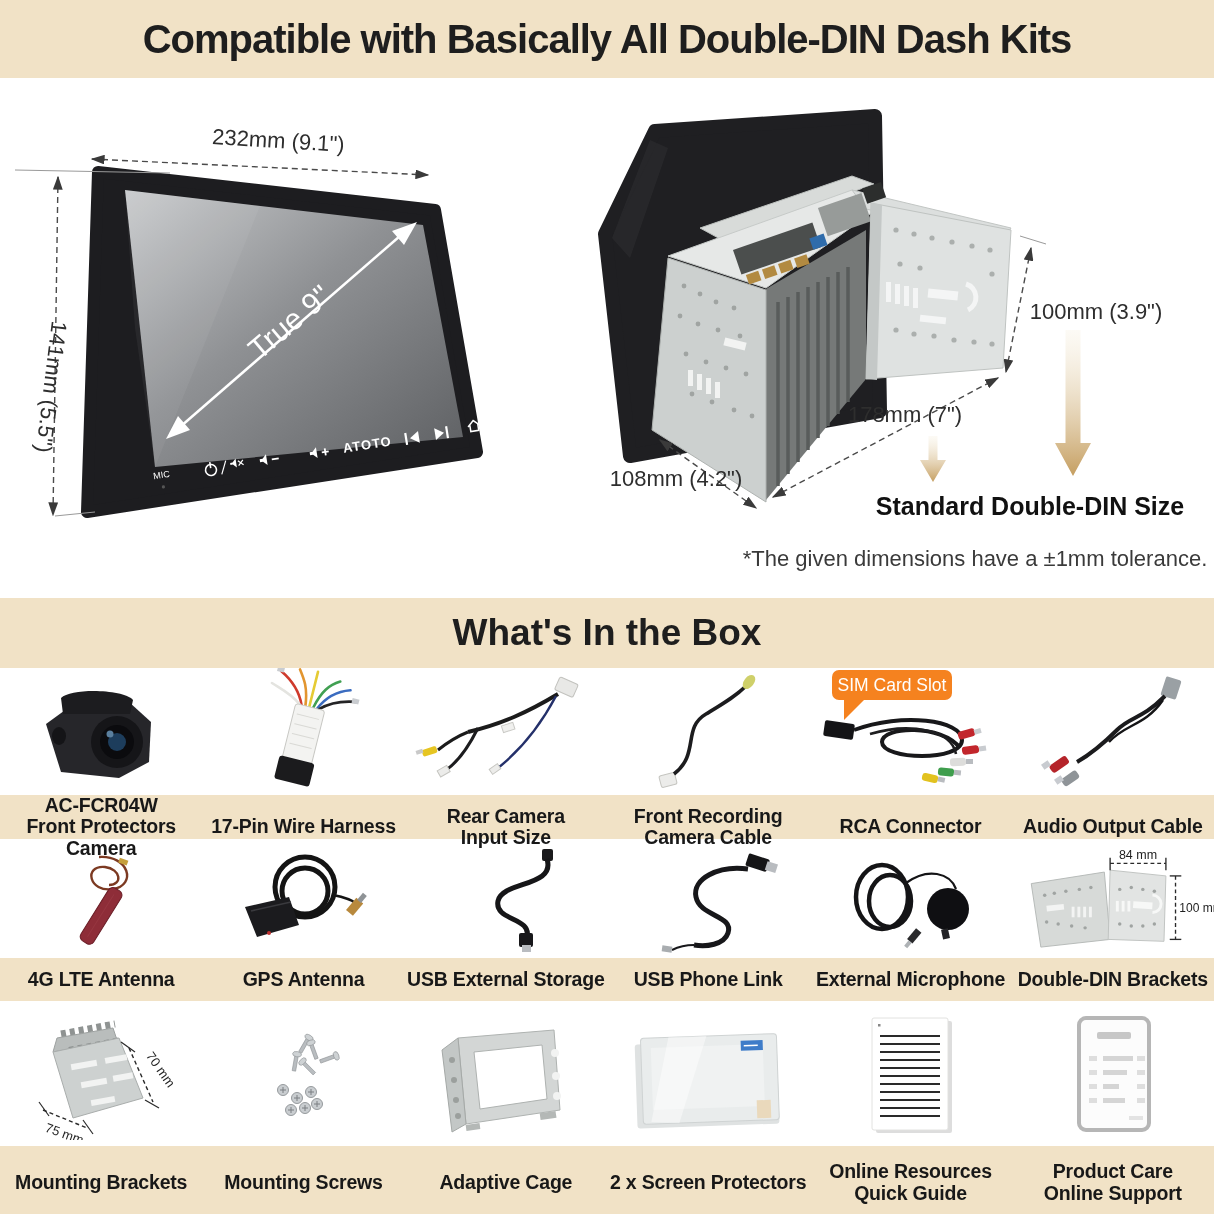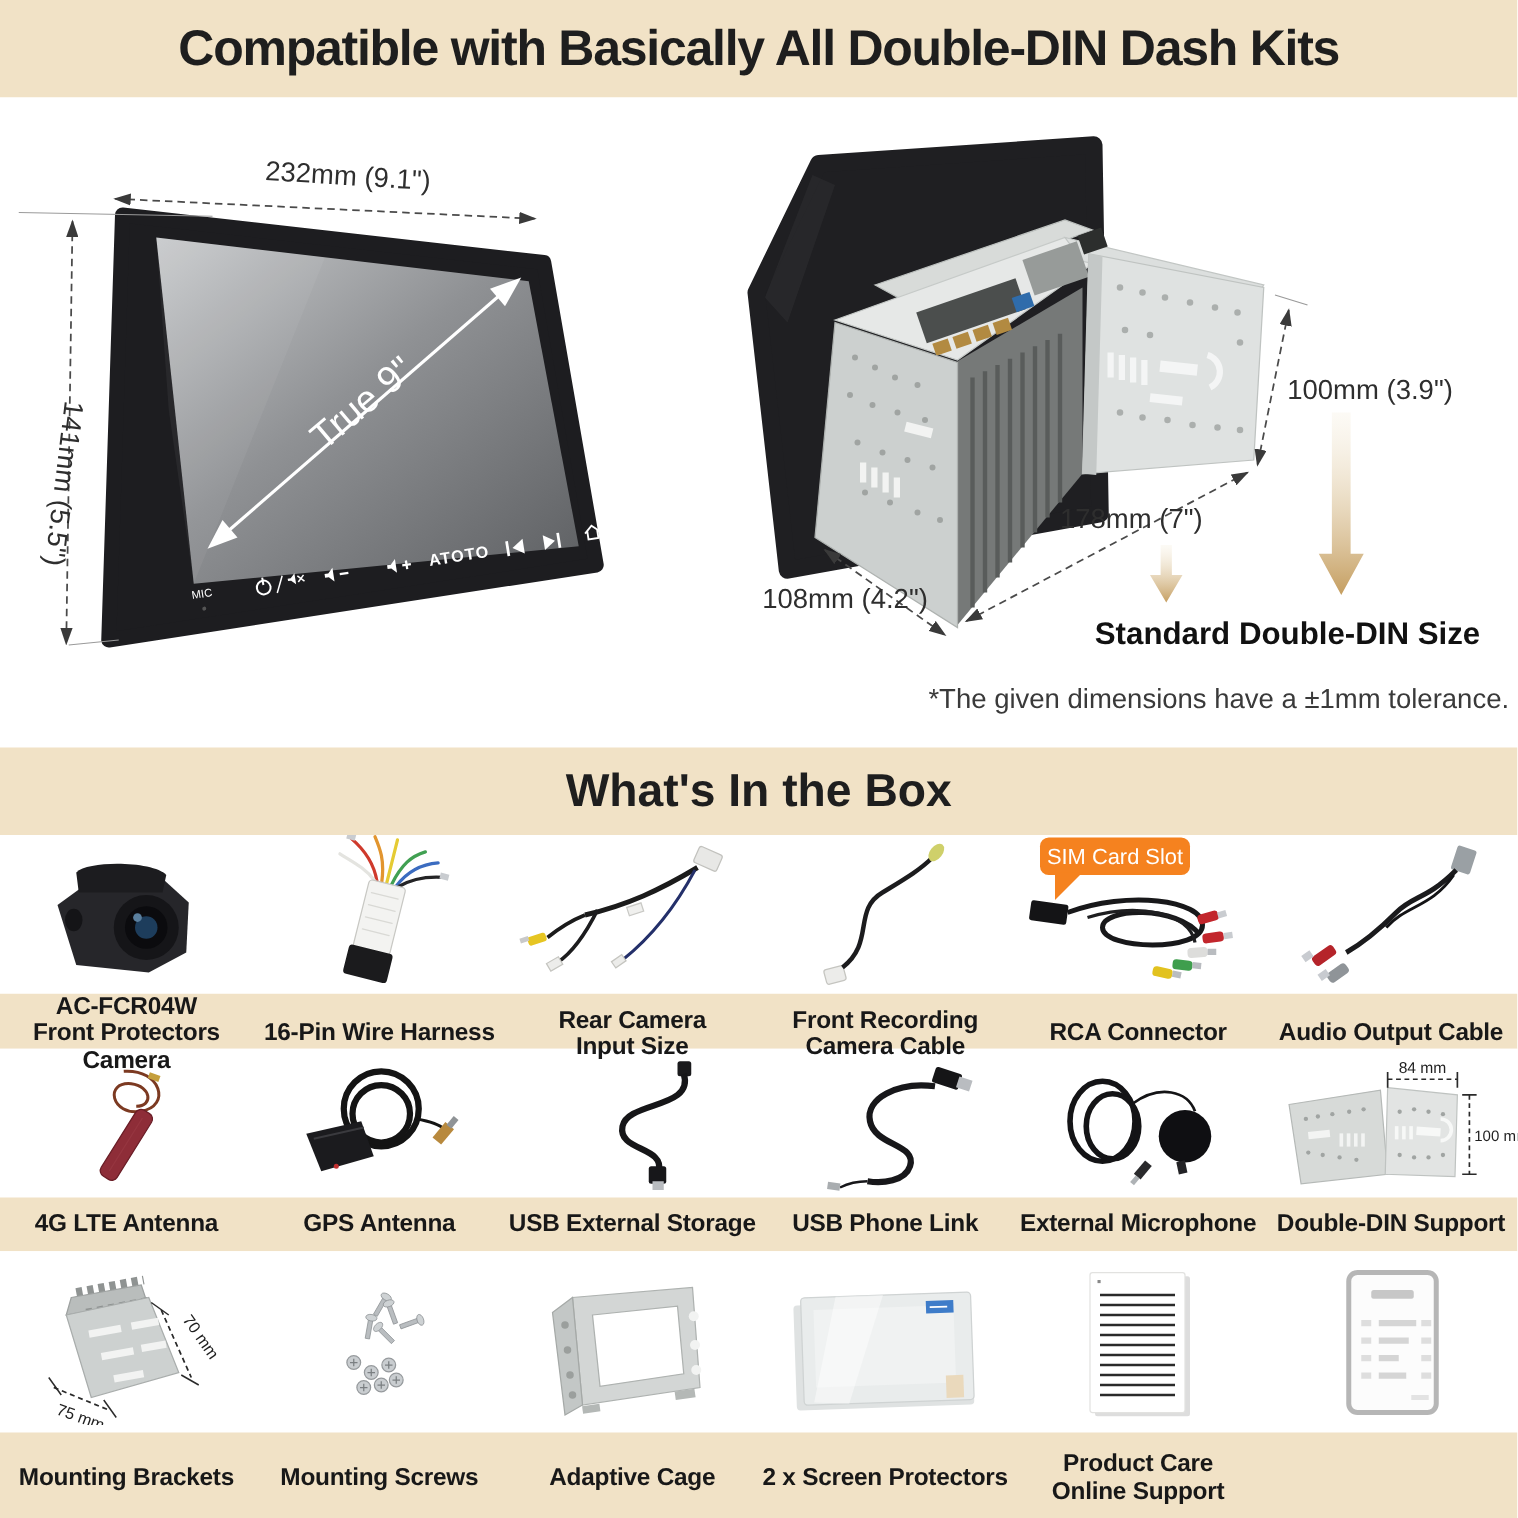--- a/index.html
+++ b/index.html
@@ -303,21 +303,21 @@
       <rect x="29" y="94" width="8" height="6" fill="#c8cbd0" transform="rotate(-35 33 97)"></rect>
       <rect x="48" y="106" width="18" height="9" rx="3" fill="#8f9498" transform="rotate(-35 57 110)"></rect>
       <rect x="42" y="109" width="8" height="6" fill="#c8cbd0" transform="rotate(-35 46 112)"></rect>
     </svg>
   </figure>
 </div>
 
 <div class="labels-row row1-strip">
   <div class="item-label">AC-FCR04W
 Front Protectors Camera</div>
-  <div class="item-label">16-Pin Wire Harness</div>
+  <div class="item-label">17-Pin Wire Harness</div>
   <div class="item-label">Rear Camera
 Input Size</div>
   <div class="item-label">Front Recording
 Camera Cable</div>
   <div class="item-label">RCA Connector</div>
   <div class="item-label">Audio Output Cable</div>
 </div>
 
 <div class="items-row row2-imgs">
   <figure>
@@ -424,21 +424,21 @@
     </svg>
   </figure>
 </div>
 
 <div class="labels-row row2-strip">
   <div class="item-label">4G LTE Antenna</div>
   <div class="item-label">GPS Antenna</div>
   <div class="item-label">USB External Storage</div>
   <div class="item-label">USB Phone Link</div>
   <div class="item-label">External Microphone</div>
-  <div class="item-label">Double-DIN Support</div>
+  <div class="item-label">Double-DIN Brackets</div>
 </div>
 
 <div class="items-row row3-imgs">
   <figure>
     <svg width="200" height="132" viewBox="0 0 200 132">
       <line x1="60" y1="26" x2="114" y2="16" stroke="#8f9392" stroke-width="7" stroke-dasharray="5 4"></line>
       <polygon points="56,30 112,20 116,32 52,44" fill="#b9bdbc" stroke="#9da1a0"></polygon>
       <line x1="68" y1="42" x2="120" y2="32" stroke="#8f9392" stroke-width="6" stroke-dasharray="5 4"></line>
       <polygon points="52,44 118,30 142,90 72,110" fill="#cdd1d0" stroke="#a9adac"></polygon>
       <g fill="#f2f3f2">
@@ -581,15 +581,17 @@
       <rect x="116" y="108" width="14" height="4" fill="#e3e3e3"></rect>
     </svg>
   </figure>
 </div>
 
 <div class="labels-row row3-strip">
   <div class="item-label">Mounting Brackets</div>
   <div class="item-label">Mounting Screws</div>
   <div class="item-label">Adaptive Cage</div>
   <div class="item-label">2 x Screen Protectors</div>
+  <div class="item-label">Online Resources
+Quick Guide</div>
   <div class="item-label">Product Care
 Online Support</div>
 </div>
 
 </body></html>

